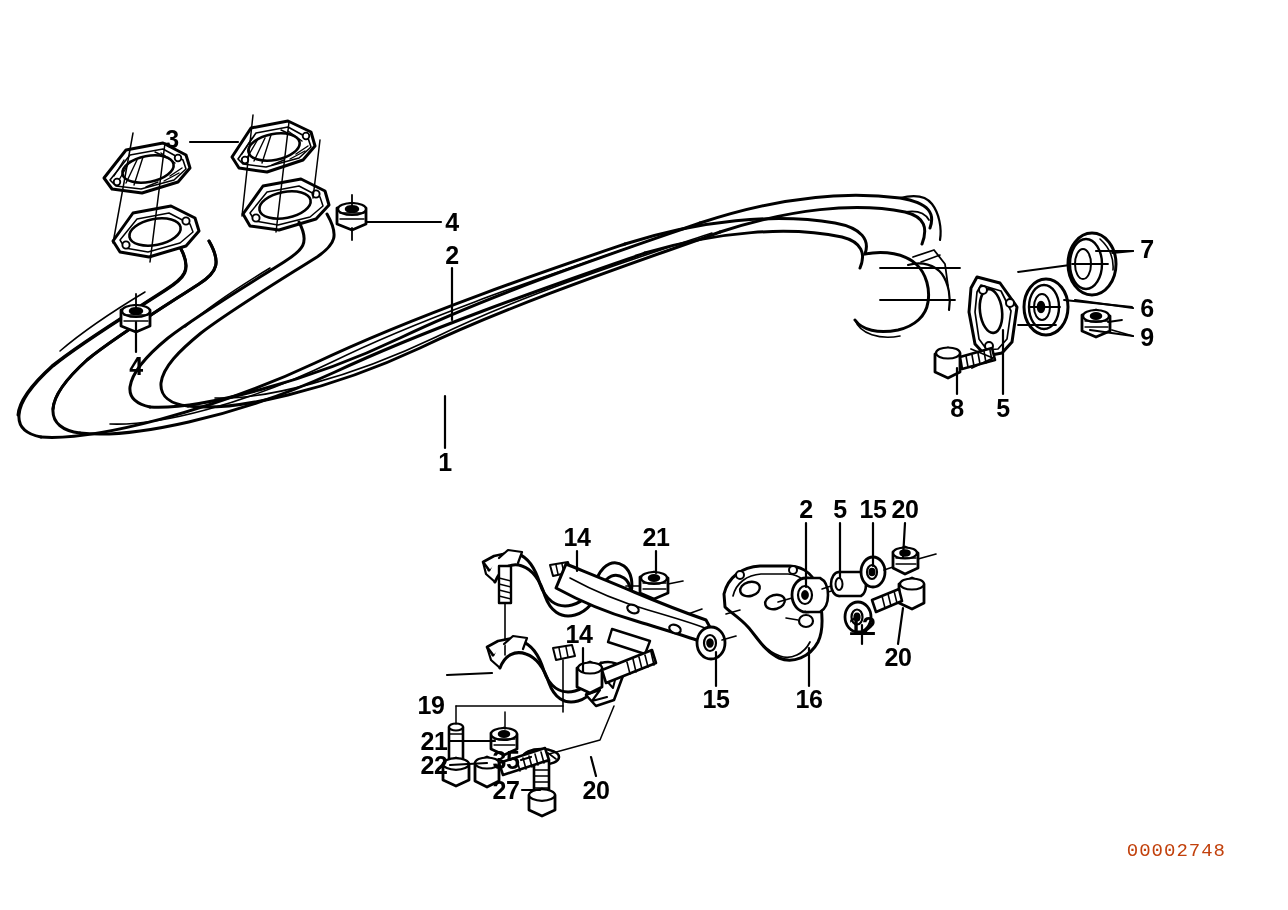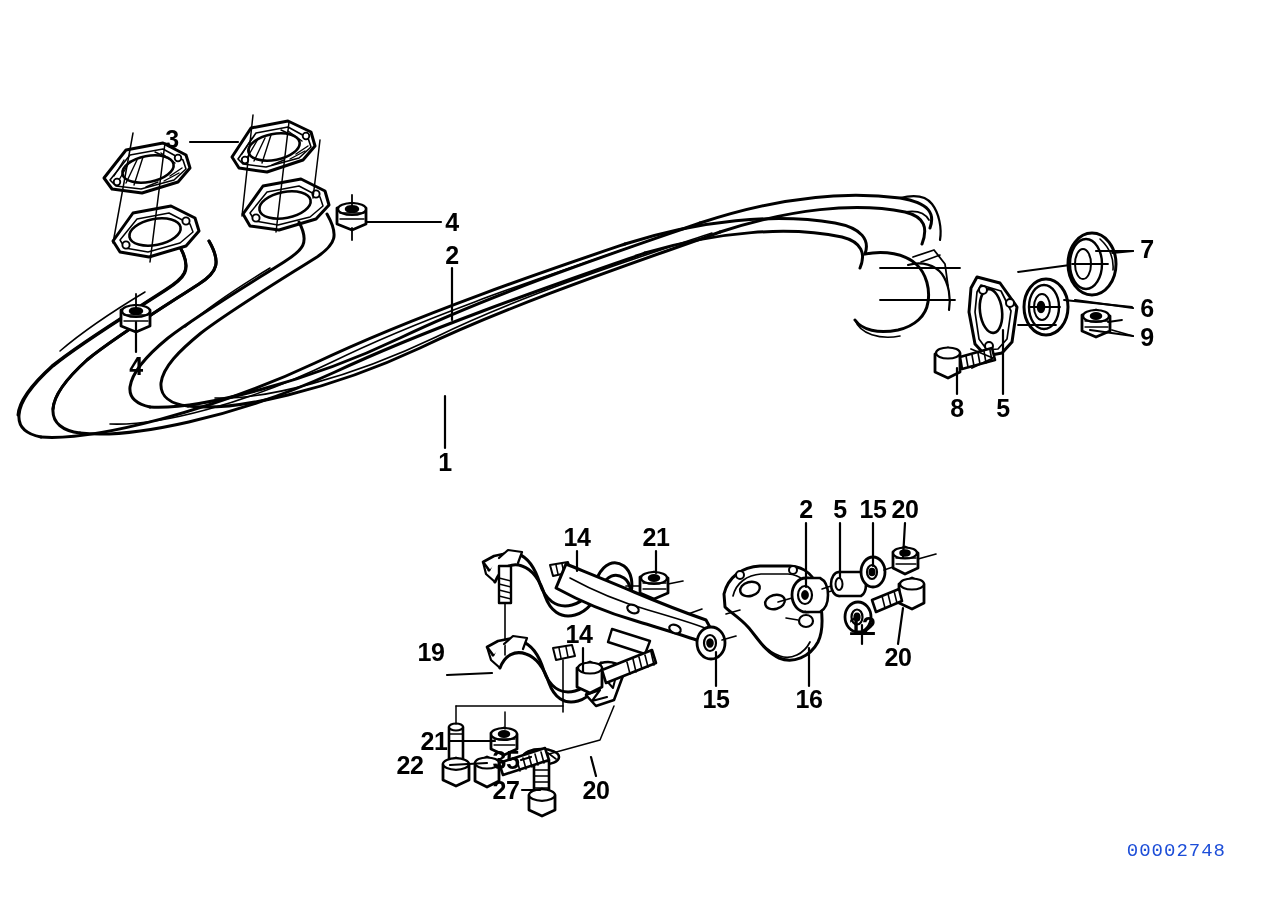--- a/index.html
+++ b/index.html
@@ -38,21 +38,21 @@
     transform: translate(-50%, -50%);
     user-select: none;
   }
   .diagram-id {
     position: absolute;
     right: 62px;
     top: 840px;
     font-family: "Liberation Mono", monospace;
     font-size: 19px;
     letter-spacing: 1px;
-    color: #1d4ed8;
+    color: #c2410c;
     white-space: nowrap;
   }
 </style>
 </head>
 <body>
 
 <div id="page">
 
   <svg id="diagram-svg" viewBox="0 0 1288 910" xmlns="http://www.w3.org/2000/svg">
 
@@ -488,27 +488,27 @@
       <div class="callout-label" style="left: 1147px; top: 337px;">9</div>
       <div class="callout-label" style="left: 957px; top: 408px;">8</div>
       <div class="callout-label" style="left: 1003px; top: 408px;">5</div>
       <div class="callout-label" style="left: 577px; top: 537px;">14</div>
       <div class="callout-label" style="left: 656px; top: 537px;">21</div>
       <div class="callout-label" style="left: 806px; top: 509px;">2</div>
       <div class="callout-label" style="left: 840px; top: 509px;">5</div>
       <div class="callout-label" style="left: 873px; top: 509px;">15</div>
       <div class="callout-label" style="left: 905px; top: 509px;">20</div>
       <div class="callout-label" style="left: 571px; top: 634px; margin-left: 8px;">14</div>
-      <div class="callout-label" style="left: 431px; top: 652px;">19</div>
+      <div class="callout-label" style="left: 431px; top: 705px;">19</div>
       <div class="callout-label" style="left: 716px; top: 699px;">15</div>
       <div class="callout-label" style="left: 809px; top: 699px;">16</div>
       <div class="callout-label" style="left: 862px; top: 626px;">12</div>
       <div class="callout-label" style="left: 898px; top: 657px;">20</div>
       <div class="callout-label" style="left: 434px; top: 741px;">21</div>
-      <div class="callout-label" style="left: 410px; top: 765px;">22</div>
+      <div class="callout-label" style="left: 434px; top: 765px;">22</div>
       <div class="callout-label" style="left: 506px; top: 760px;">35</div>
       <div class="callout-label" style="left: 506px; top: 790px;">27</div>
       <div class="callout-label" style="left: 596px; top: 790px;">20</div>
     </div>
 
   <div class="diagram-id">00002748</div>
 
 </div>
 
 </body></html>

